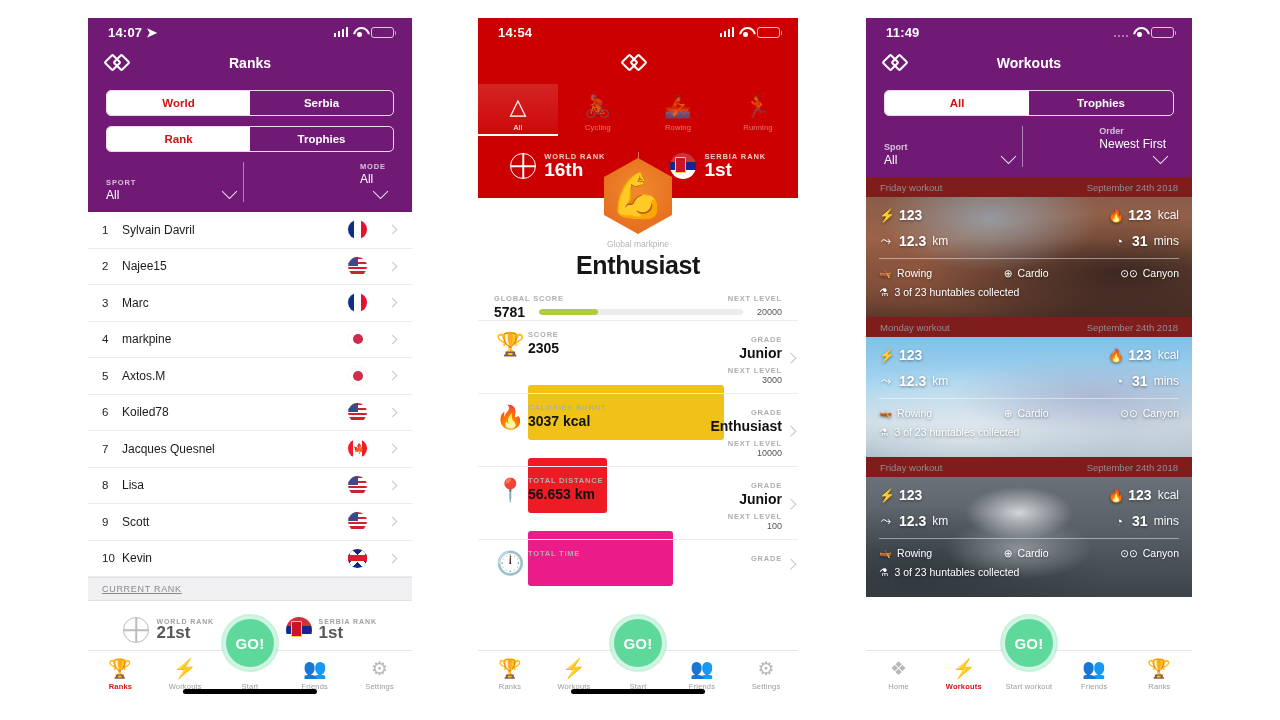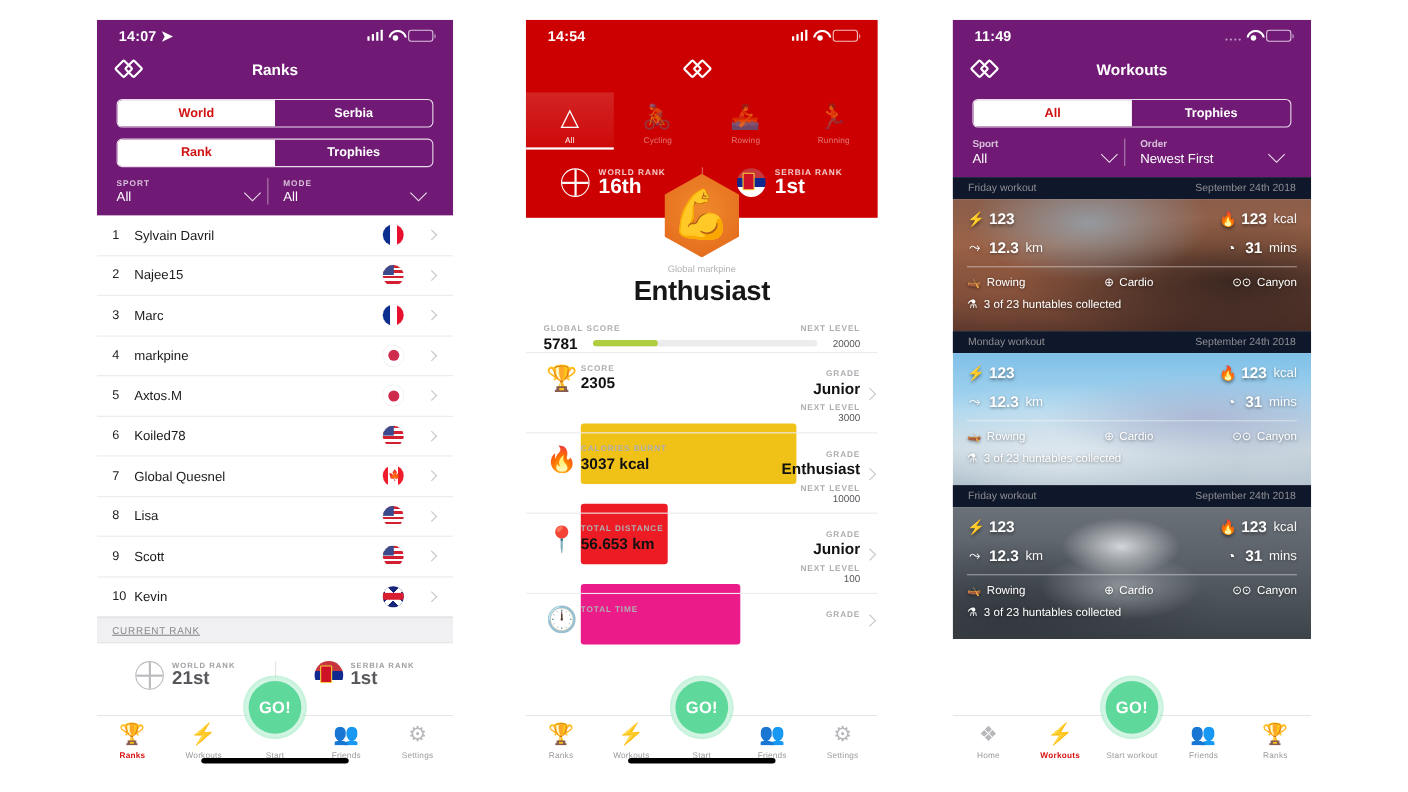--- a/index.html
+++ b/index.html
@@ -71,21 +71,21 @@
     margin: 10px 18px 0; height: 26px; display: flex;
     border: 1px solid rgba(255,255,255,.85); border-radius: 5px; overflow: hidden;
   }
   .seg > div { flex:1; display:flex; align-items:center; justify-content:center;
                font-size:11.5px; font-weight:bold; color:#fff; }
   .seg > div.on { background:#fff; color:#d01212; }
 
   .dropdowns { display:flex; margin: 10px 0 0; padding: 0 18px 10px; }
   .dd { flex:1; display:flex; align-items:flex-end; justify-content:space-between;
         padding-right: 8px; }
-  .dd + .dd { border-left: 1px solid rgba(255,255,255,.45); padding-left: 14px; }
+  .dd + .dd { border-left: 1px solid rgba(255,255,255,.45); padding-left: 14px; flex-direction: column; }
   .dd .lbl { font-size: 7.5px; letter-spacing:.9px; color: rgba(255,255,255,.72);
              text-transform: uppercase; font-weight: bold; }
   .dd .val { font-size: 12px; color:#fff; margin-top: 1px; }
   .chev-d { width:11px; height:11px; border-right:1.6px solid rgba(255,255,255,.85);
             border-bottom:1.6px solid rgba(255,255,255,.85); transform: rotate(45deg);
             margin-bottom: 5px; }
 
   
   .rank-list { background:#fff; }
   .rank-row { height: 36.5px; display:flex; align-items:center; padding: 0 16px 0 14px;
@@ -214,21 +214,21 @@
   .stat .snv { font-size:9px; color:#55555a; text-align:right; }
   .stat .sbar { height: 5px; border-radius:3px; background:#ececee; margin-top: 7px;
       width: 84%; overflow:hidden; }
   .stat .sbar > span { display:block; height:100%; border-radius:3px; }
   .stat .arrow { position:absolute; right: 6px; top: 50%; transform: translateY(-50%);
       width:8px; height:8px; border-top:1.6px solid #c6c6c6; border-right:1.6px solid #c6c6c6;
       rotate: 45deg; }
 
   
   .wk-meta { display:flex; justify-content:space-between; padding: 5px 14px 4px;
-      font-size: 9.5px; color:#8e8e93; background:#0f172a; }
+      font-size: 9.5px; color:#8e8e93; background:#7f1d1d; }
   .wk-card { position:relative; height: 120px; overflow:hidden; color:#fff; }
   .wk-bg { position:absolute; inset:0; }
   .bg-canyon { background:
       linear-gradient(180deg,#8a5d4a 0%,#9a6348 35%,#6d4436 70%,#4a2e26 100%); }
   .bg-canyon:after{ content:""; position:absolute; inset:0; background:
       radial-gradient(ellipse at 38% 18%, rgba(150,200,230,.55), transparent 38%),
       radial-gradient(ellipse at 78% 62%, rgba(35,25,22,.7), transparent 55%),
       radial-gradient(ellipse at 12% 70%, rgba(160,95,65,.55), transparent 50%); }
   .bg-ice { background: linear-gradient(180deg,#7fc0e8 0%,#a9d6ef 42%,#c9d9e2 72%,#9fb3bf 100%); }
   .bg-ice:after{ content:""; position:absolute; inset:0; background:
@@ -342,21 +342,21 @@
           <span class="chev-r"></span>
         </div>
         <div class="rank-row">
           <span class="num">6</span>
           <span class="nm">Koiled78</span>
           <span class="flag us"></span>
           <span class="chev-r"></span>
         </div>
         <div class="rank-row">
           <span class="num">7</span>
-          <span class="nm">Global Quesnel</span>
+          <span class="nm">Jacques Quesnel</span>
           <span class="flag ca"></span>
           <span class="chev-r"></span>
         </div>
         <div class="rank-row">
           <span class="num">8</span>
           <span class="nm">Lisa</span>
           <span class="flag us"></span>
           <span class="chev-r"></span>
         </div>
         <div class="rank-row">

